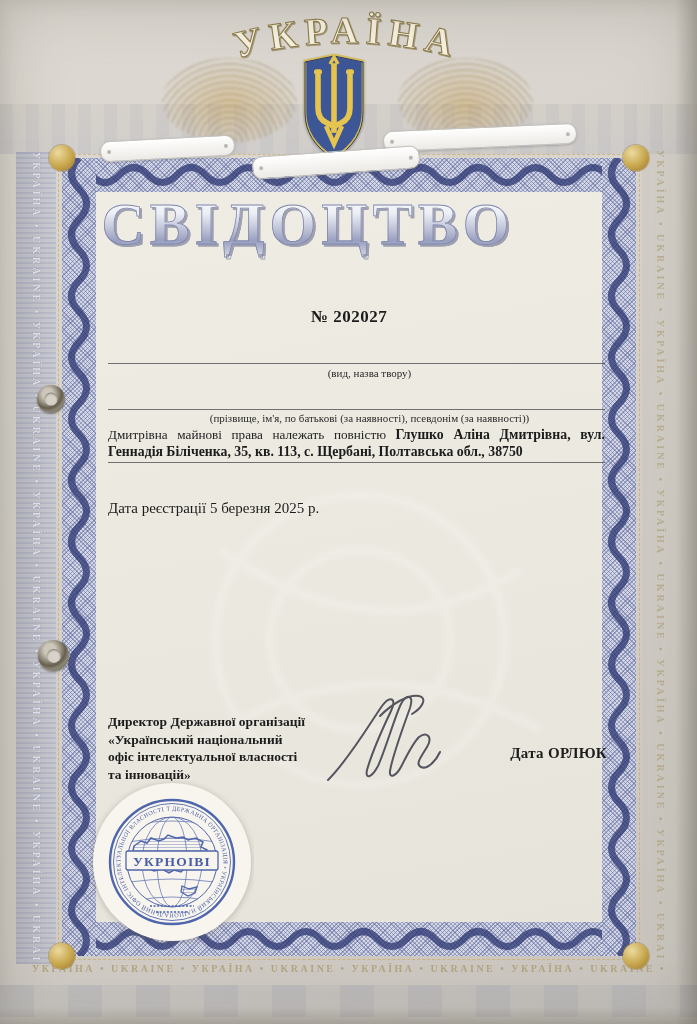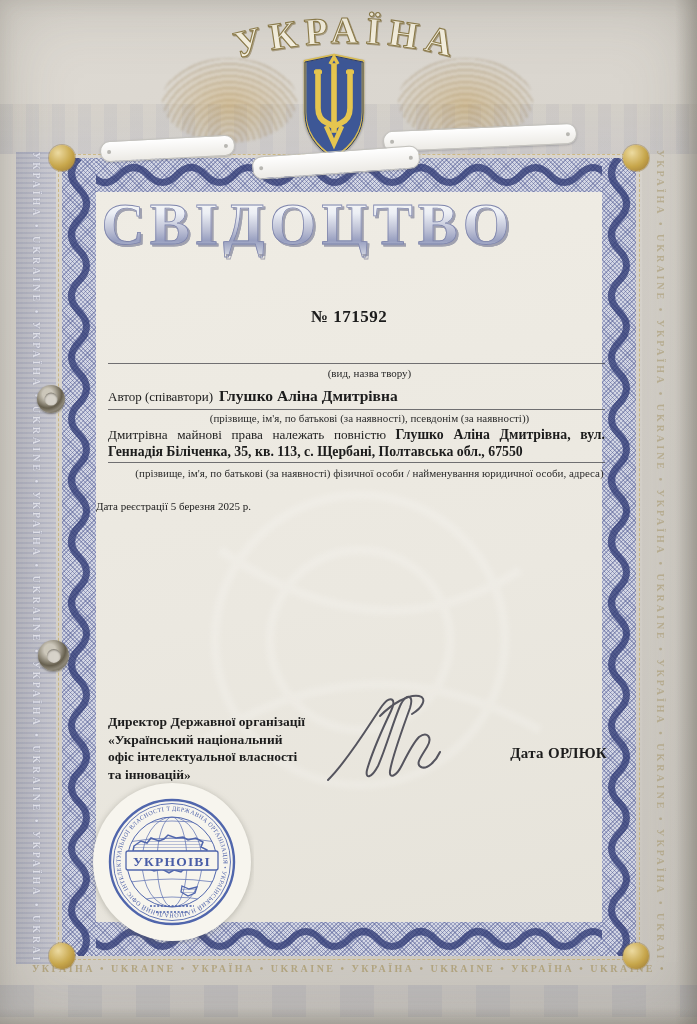--- a/index.html
+++ b/index.html
@@ -121,21 +121,21 @@
   .caption { left:121px; width:497px; text-align:center; font-size:11px; color:#2a2a2a; z-index:20; }
   .cap1 { top:367px; } .cap2 { top:412px; } .cap3 { top:467px; }
   .rule { left:108px; width:497px; height:1px; background:rgba(70,70,75,.75); z-index:20; }
   .rule1 { top:363px; } .rule2 { top:409px; } .rule3 { top:462px; }
   .author-line { left:108px; top:387px; width:497px; z-index:20; white-space:nowrap; }
   .author-line .lbl { font-size:13px; }
   .author-line .val { font-size:15.5px; font-weight:bold; margin-left:6px; }
   .rights-para { left:108px; top:426px; width:497px; z-index:20;
     font-size:13.2px; line-height:17px; text-align:justify; }
   .rights-para .val { font-weight:bold; font-size:13.8px; }
-  .date-line { left:96px; top:500px; z-index:20; font-size:11px; white-space:nowrap; }
+  .date-line { left:108px; top:500px; z-index:20; font-size:15px; white-space:nowrap; }
 
   .director-block { left:108px; top:713px; width:245px; z-index:20;
     font-size:13.5px; font-weight:bold; line-height:17.5px; white-space:pre-line; }
   .signer-name { left:455px; top:745px; width:152px; text-align:right; z-index:20;
     font-size:15px; font-weight:bold; letter-spacing:.3px; white-space:nowrap; }
   .signature-svg { left:322px; top:686px; width:135px; height:102px; z-index:21; opacity:.88; }
 
   
   .seal { left:90px; top:780px; width:164px; height:164px; z-index:25; }
   .seal svg { width:100%; height:100%; }
@@ -232,37 +232,33 @@
   <svg class="abs watermark-svg" viewBox="0 0 420 420">
     <g fill="none" stroke="#ffffff" stroke-width="9" opacity=".30">
       <circle cx="210" cy="210" r="90"></circle>
       <circle cx="210" cy="210" r="145"></circle>
       <path d="M40,320 Q210,200 390,300"></path>
       <path d="M70,120 Q230,230 370,140"></path>
     </g>
   </svg>
 
   <div class="abs title">СВІДОЦТВО</div>
-  <div class="abs cert-number">№ 171592</div>
+  <div class="abs cert-number">№ 202027</div>
 
   <div class="abs rule rule1"></div>
   <div class="abs caption cap1">(вид, назва твору)</div>
 
-  <div class="abs fieldtext author-line">
-    <span class="lbl">Автор (співавтори)</span><span class="val">Глушко Аліна Дмитрівна</span>
-  </div>
   <div class="abs rule rule2"></div>
   <div class="abs caption cap2">(прізвище, ім'я, по батькові (за наявності), псевдонім (за наявності))</div>
 
   <p class="abs fieldtext rights-para">
     <span class="lbl">Дмитрівна майнові права належать повністю</span>
-    <span class="val">Глушко Аліна Дмитрівна, вул. Геннадія Біліченка, 35, кв. 113, с. Щербані, Полтавська обл., 67550</span>
+    <span class="val">Глушко Аліна Дмитрівна, вул. Геннадія Біліченка, 35, кв. 113, с. Щербані, Полтавська обл., 38750</span>
   </p>
   <div class="abs rule rule3"></div>
-  <div class="abs caption cap3">(прізвище, ім'я, по батькові (за наявності) фізичної особи / найменування юридичної особи, адреса)</div>
 
   <div class="abs fieldtext date-line">
     <span>Дата реєстрації</span>
     <span>5 березня 2025 р.</span>
   </div>
 
   <div class="abs director-block">Директор Державної організації
 «Український національний
 офіс інтелектуальної власності
 та інновацій»</div>

